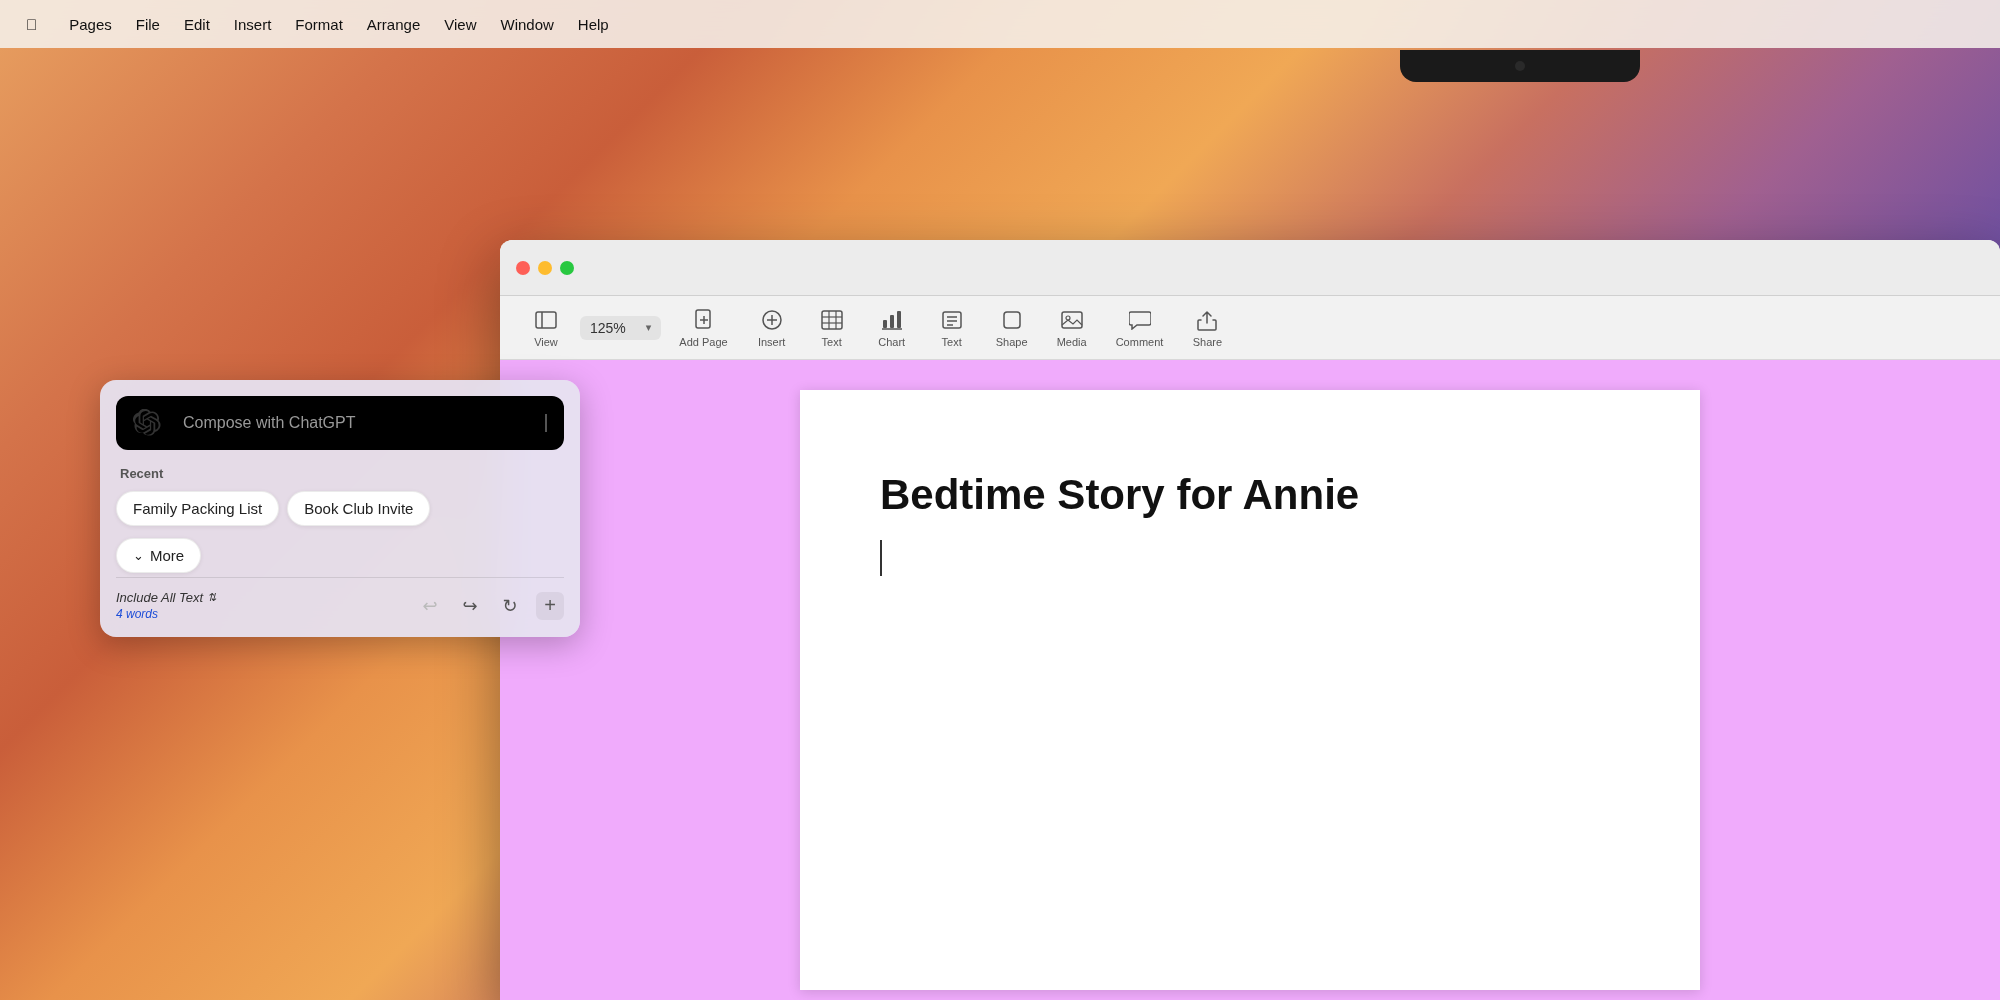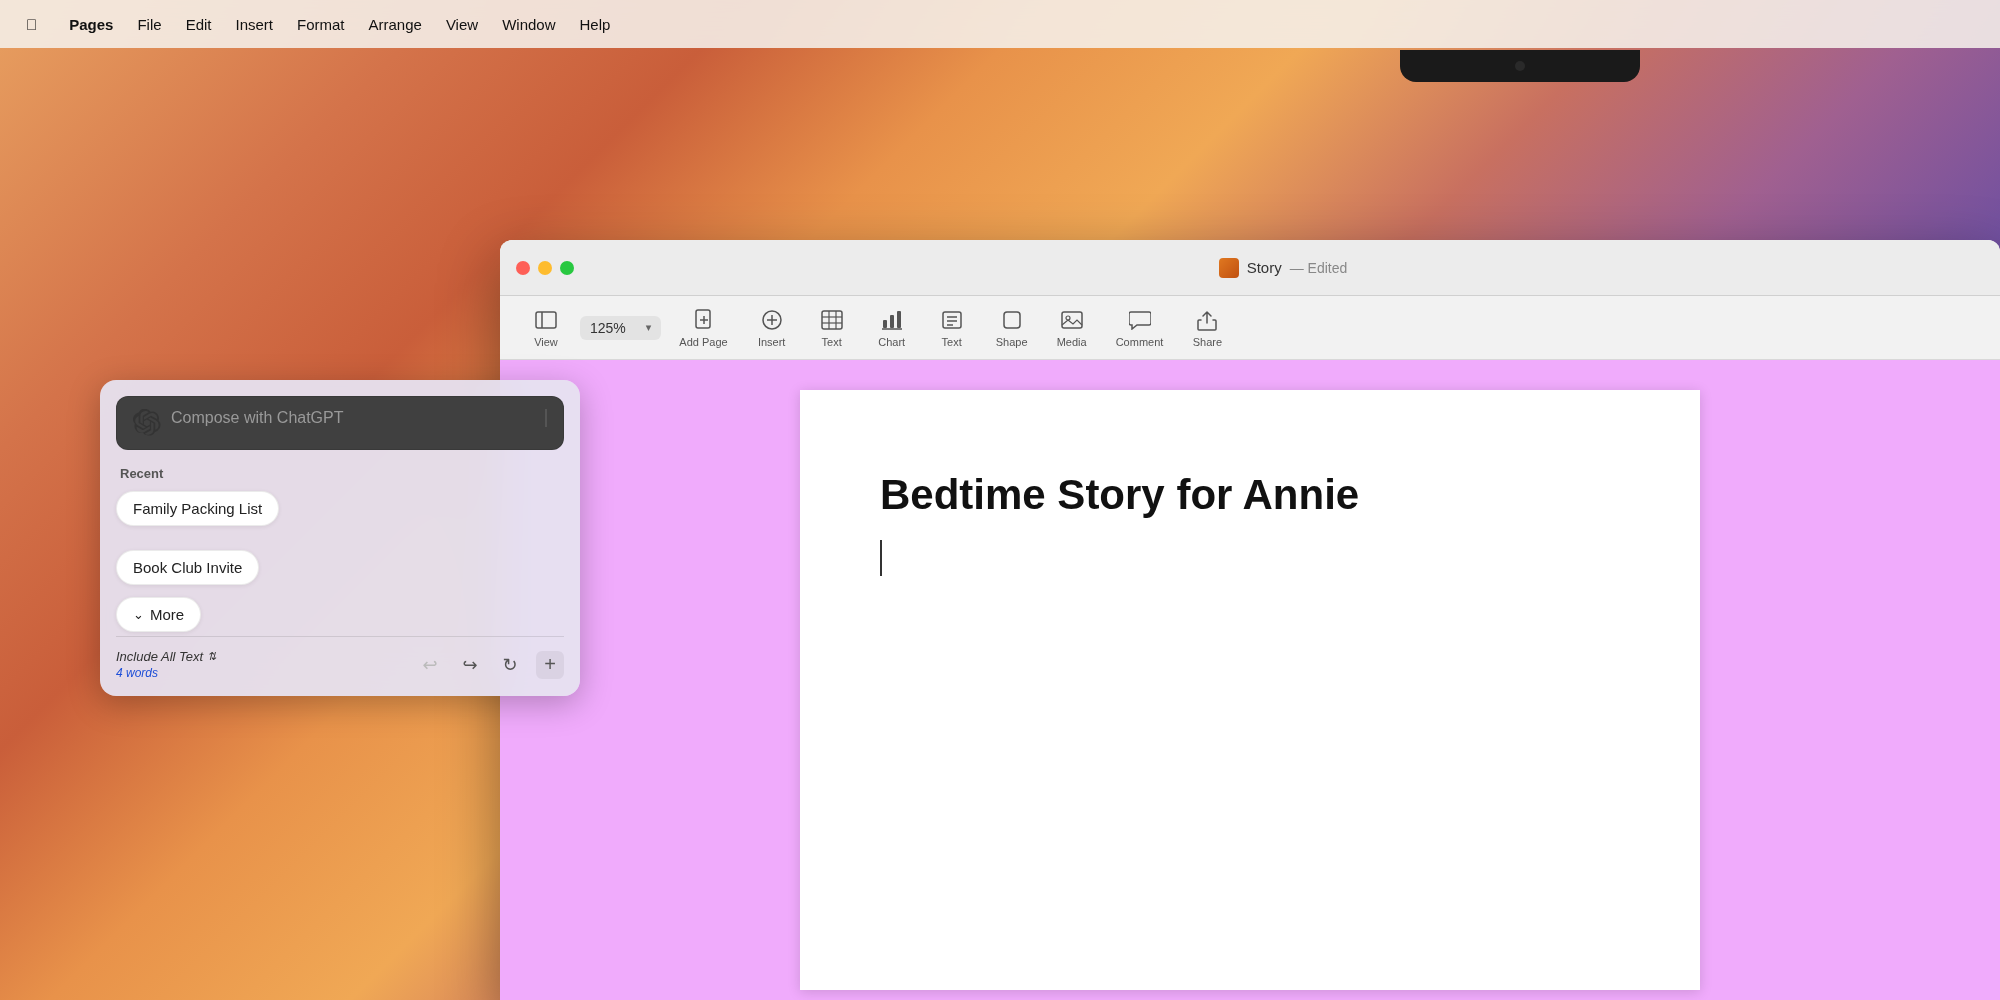--- a/index.html
+++ b/index.html
@@ -55,21 +55,21 @@
     .menubar-item {
       padding: 4px 10px;
       font-size: 15px;
       color: #111;
       border-radius: 4px;
       cursor: pointer;
       white-space: nowrap;
     }
 
     .menubar-item.active {
-      font-weight: 700;
+      font-weight: 400;
     }
 
     
     .pages-window {
       position: absolute;
       top: 240px;
       left: 500px;
       right: 0;
       bottom: 0;
       background: #f5f5f5;
@@ -229,25 +229,26 @@
       width: 480px;
       background: rgba(230, 225, 240, 0.95);
       backdrop-filter: blur(20px);
       border-radius: 16px;
       padding: 16px;
       box-shadow: 0 8px 32px rgba(0,0,0,0.25);
       z-index: 200;
     }
 
     .chatgpt-input-wrapper {
-      background: #404040;
+      background: #000000;
       border-radius: 12px;
       display: flex;
+      align-items: center;
       padding: 12px 16px;
-      gap: 10px;
+      gap: 22px;
       border: 1px solid rgba(0,0,0,0.1);
       margin-bottom: 16px;
     }
 
     .chatgpt-icon {
       width: 28px;
       height: 28px;
       flex-shrink: 0;
     }
 
@@ -273,22 +274,22 @@
     .recent-label {
       font-size: 13px;
       font-weight: 600;
       color: #555;
       margin-bottom: 10px;
       padding: 0 4px;
     }
 
     .recent-chips {
       display: flex;
-      flex-direction: column;
-      gap: 24px;
+      flex-direction: row;
+      gap: 8px;
       margin-bottom: 12px;
     }
 
     .chip {
       display: inline-flex;
       align-items: center;
       background: white;
       border-radius: 20px;
       padding: 8px 16px;
       font-size: 15px;
@@ -400,25 +401,20 @@
   <span class="menubar-item">Window</span>
   <span class="menubar-item">Help</span>
 </div>
 
 <div class="pages-window">
 
   <div class="window-titlebar">
     <div class="traffic-light traffic-red"></div>
     <div class="traffic-light traffic-yellow"></div>
     <div class="traffic-light traffic-green"></div>
-    <div class="window-title-area">
-      <div class="window-title-icon"></div>
-      <span class="window-title-text">Story</span>
-      <span class="window-title-edited">— Edited</span>
-    </div>
   </div>
 
   <div class="toolbar">
 
     <div class="toolbar-item">
       <div class="toolbar-icon">
         <svg width="22" height="18" viewBox="0 0 22 18" fill="none">
           <rect x="1" y="1" width="20" height="16" rx="2" stroke="#555" stroke-width="1.5" fill="none"></rect>
           <line x1="7" y1="1" x2="7" y2="17" stroke="#555" stroke-width="1.5"></line>
         </svg>

